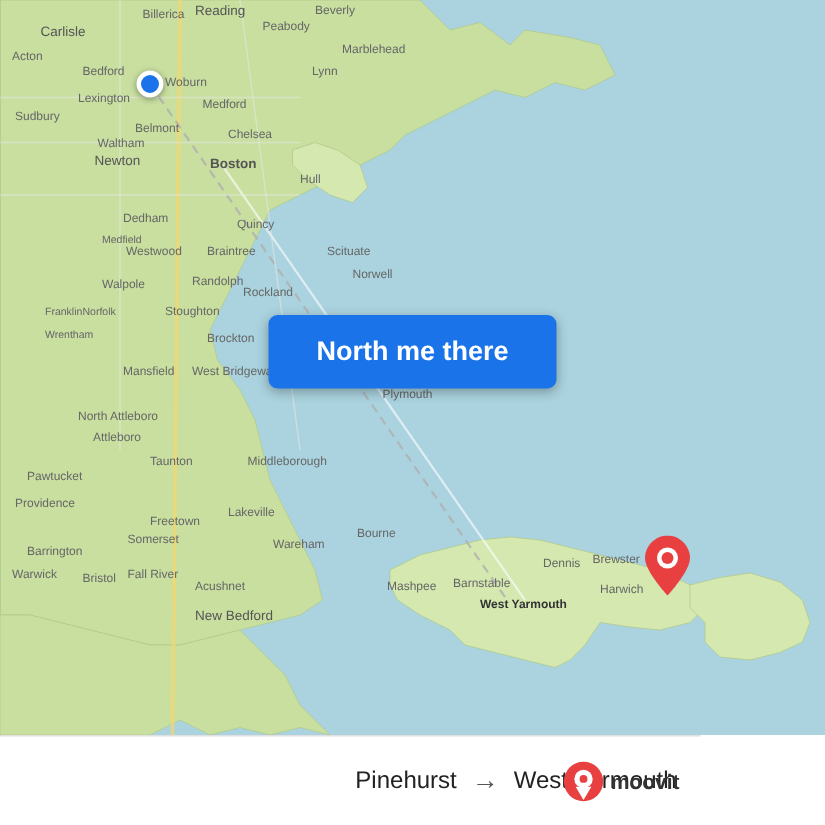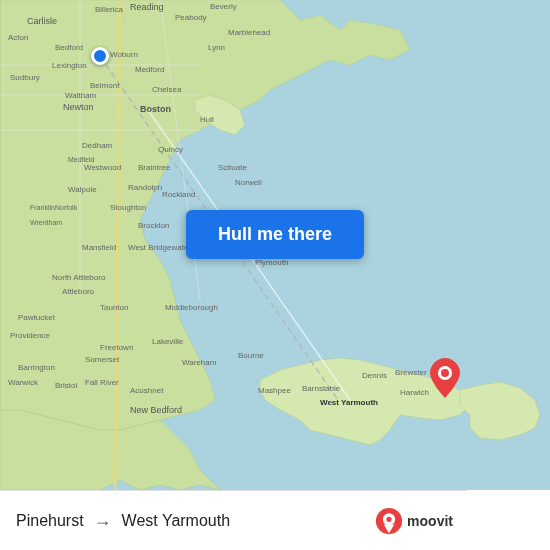--- a/index.html
+++ b/index.html
@@ -44,20 +44,21 @@
 
     #bottom-bar {
       width: 467px;
       height: 60px;
       background: white;
       display: flex;
       align-items: center;
       padding: 0 16px;
       border-top: 1px solid #e0e0e0;
       position: relative;
+      justify-content: flex-end;
     }
 
     .route-from {
       font-size: 16px;
       font-weight: 500;
       color: #222;
     }
 
     .route-arrow {
       margin: 0 10px;
@@ -236,21 +237,21 @@
   
   <div class="marker-dest" style="bottom:88px; right:105px;">
     <svg viewBox="0 0 30 40" xmlns="http://www.w3.org/2000/svg">
       <path d="M15 0 C7 0 0 7 0 15 C0 24 15 40 15 40 C15 40 30 24 30 15 C30 7 23 0 15 0Z" fill="#e84040"></path>
       <circle cx="15" cy="15" r="7" fill="white"></circle>
       <circle cx="15" cy="15" r="4" fill="#e84040"></circle>
     </svg>
   </div>
   
   
-  <button class="take-me-btn">Hull me there</button>
+  <button class="take-me-btn">North me there</button>
   
   
 </div>
 
 <div id="bottom-bar">
   <span class="route-from">Pinehurst</span>
   <span class="route-arrow">→</span>
   <span class="route-to">West Yarmouth</span>
 
   <div class="moovit-logo">

